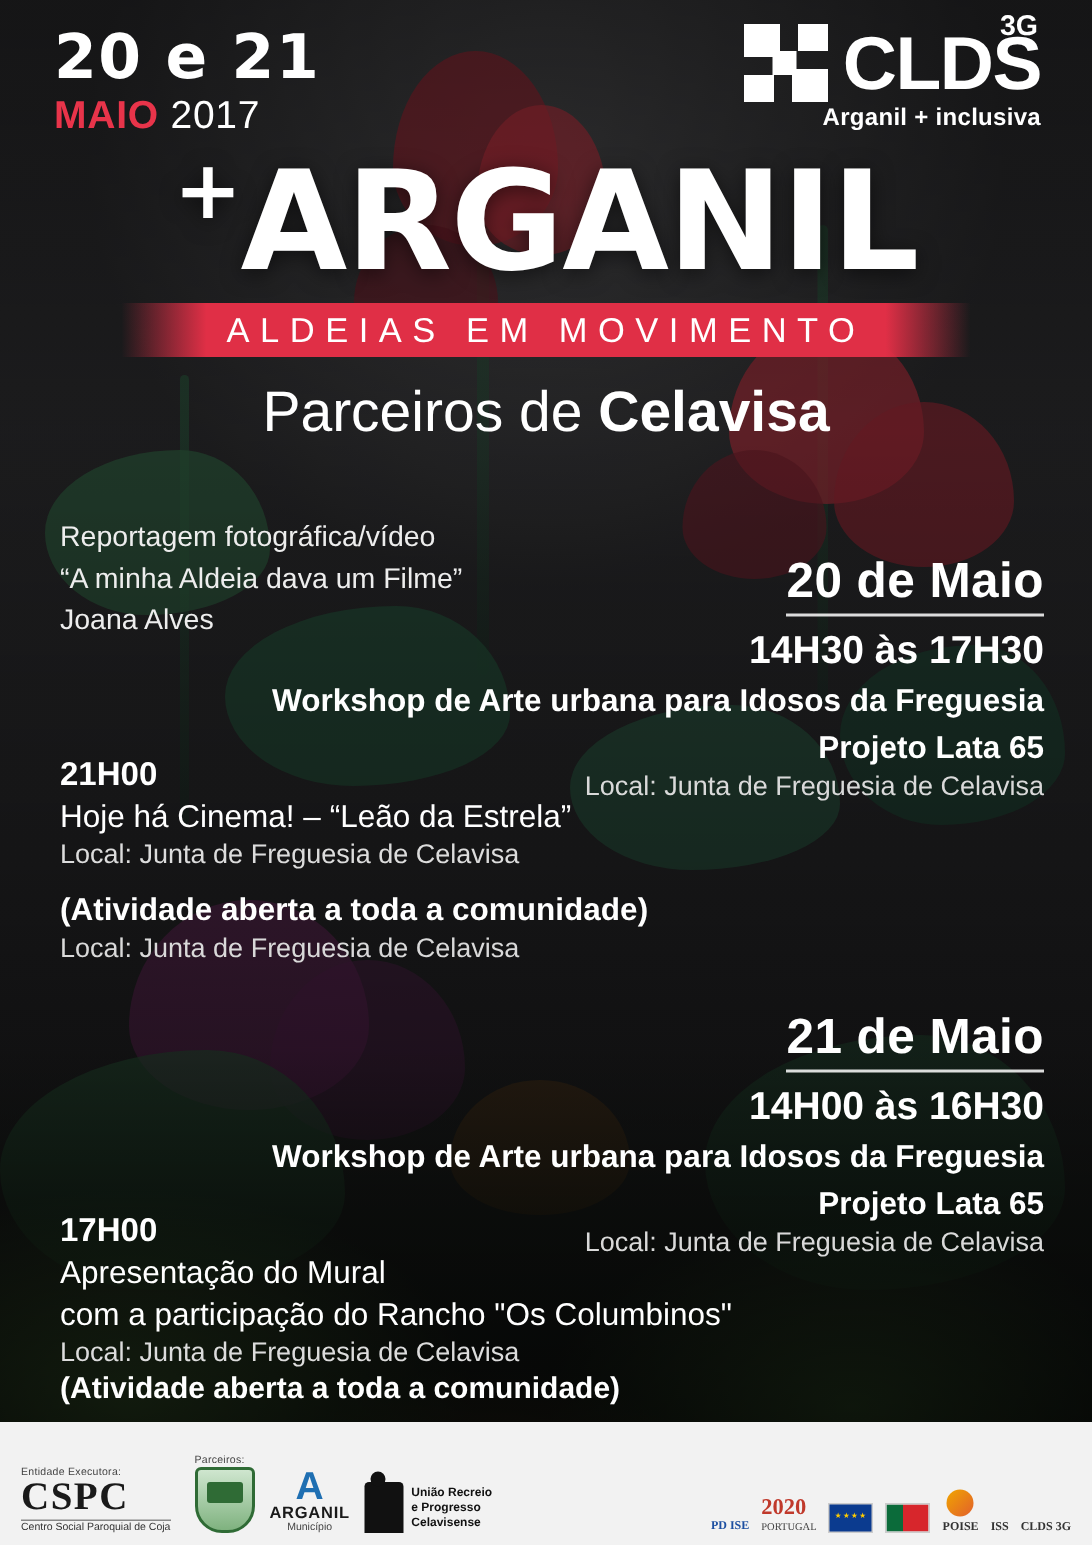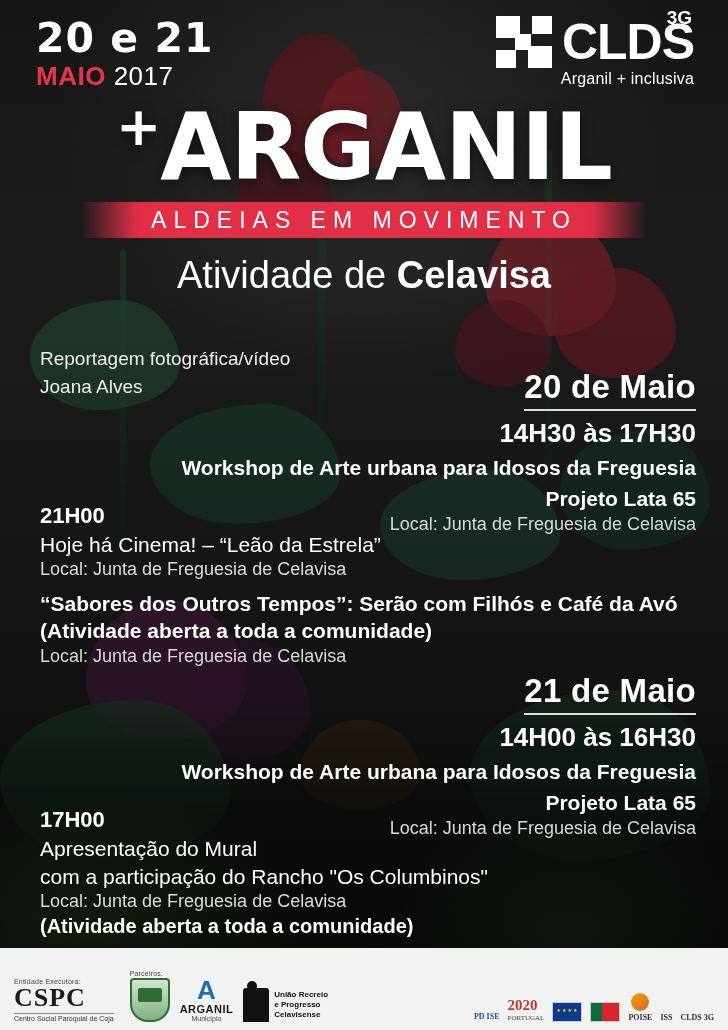--- a/index.html
+++ b/index.html
@@ -67,21 +67,21 @@
   .clds-row { display: flex; align-items: center; justify-content: flex-end; }
   .clds-mark { width: 56px; height: 52px; position: relative; margin-right: 10px; }
   .clds-mark i { position: absolute; background: #fff; display: block; }
   .clds-mark i.a { left: 0; top: 0; width: 24px; height: 22px; }
   .clds-mark i.b { right: 0; top: 0; width: 20px; height: 18px; }
   .clds-mark i.c { left: 0; bottom: 0; width: 20px; height: 18px; }
   .clds-mark i.d { right: 0; bottom: 0; width: 24px; height: 22px; }
   .clds-mark i.dot { left: 19px; top: 18px; width: 16px; height: 16px; background:#fff; }
   .clds-word { font-size: 50px; font-weight: 700; letter-spacing: -1px; line-height: .92; }
   .clds-3g { position: absolute; right: 2px; top: -12px; font-size: 19px; font-weight: 700; }
-  .clds-sub { font-size: 16px; font-weight: 400; margin-top: 2px; letter-spacing: .2px; }
+  .clds-sub { font-size: 16px; font-weight: 700; margin-top: 2px; letter-spacing: .2px; }
 
   .title-wrap { position: absolute; left: 0; right: 0; top: 100px; text-align: center; }
   .title {
     font-size: 92px; font-weight: 700; letter-spacing: -1px; line-height: 1;
     text-shadow: 0 3px 14px rgba(0,0,0,.55);
     font-family: "DejaVu Sans", sans-serif;
   }
   .plus { font-size: 54px; vertical-align: 34px; font-weight: 700; }
   .ribbon {
     margin: 8px auto 0; width: 566px; height: 36px;
@@ -220,45 +220,45 @@
     </div>
 
     <div class="title-wrap">
       <div class="title">
         <span class="plus">+</span><span>ARGANIL</span>
       </div>
       <div class="ribbon">
         <span>ALDEIAS EM MOVIMENTO</span>
       </div>
       <div class="freguesia">
-        <span>Atividade de </span><b>Celavisa</b>
+        <span>Parceiros de </span><b>Celavisa</b>
       </div>
     </div>
 
     <div class="blk lead">
       <div class="l1">Reportagem fotográfica/vídeo</div>
+      <div class="l2">“A minha Aldeia dava um Filme”</div>
       <div class="l3">Joana Alves</div>
     </div>
 
     <div class="blk day d20">
       <div class="day-title">20 de Maio</div>
       <div class="day-line big">14H30 às 17H30</div>
       <div class="day-line">Workshop de Arte urbana para Idosos da Freguesia</div>
       <div class="day-line">Projeto Lata 65</div>
       <div class="local">Local: Junta de Freguesia de Celavisa</div>
     </div>
 
     <div class="blk evt e1">
       <div class="hour">21H00</div>
       <div class="name">Hoje há Cinema! – “Leão da Estrela”</div>
       <div class="local">Local: Junta de Freguesia de Celavisa</div>
     </div>
 
     <div class="blk e2">
-      <div class="l1">“Sabores dos Outros Tempos”: Serão com Filhós e Café da Avó</div>
       <div class="l2">(Atividade aberta a toda a comunidade)</div>
       <div class="local">Local: Junta de Freguesia de Celavisa</div>
     </div>
 
     <div class="blk day d21">
       <div class="day-title">21 de Maio</div>
       <div class="day-line big">14H00 às 16H30</div>
       <div class="day-line">Workshop de Arte urbana para Idosos da Freguesia</div>
       <div class="day-line">Projeto Lata 65</div>
       <div class="local">Local: Junta de Freguesia de Celavisa</div>

